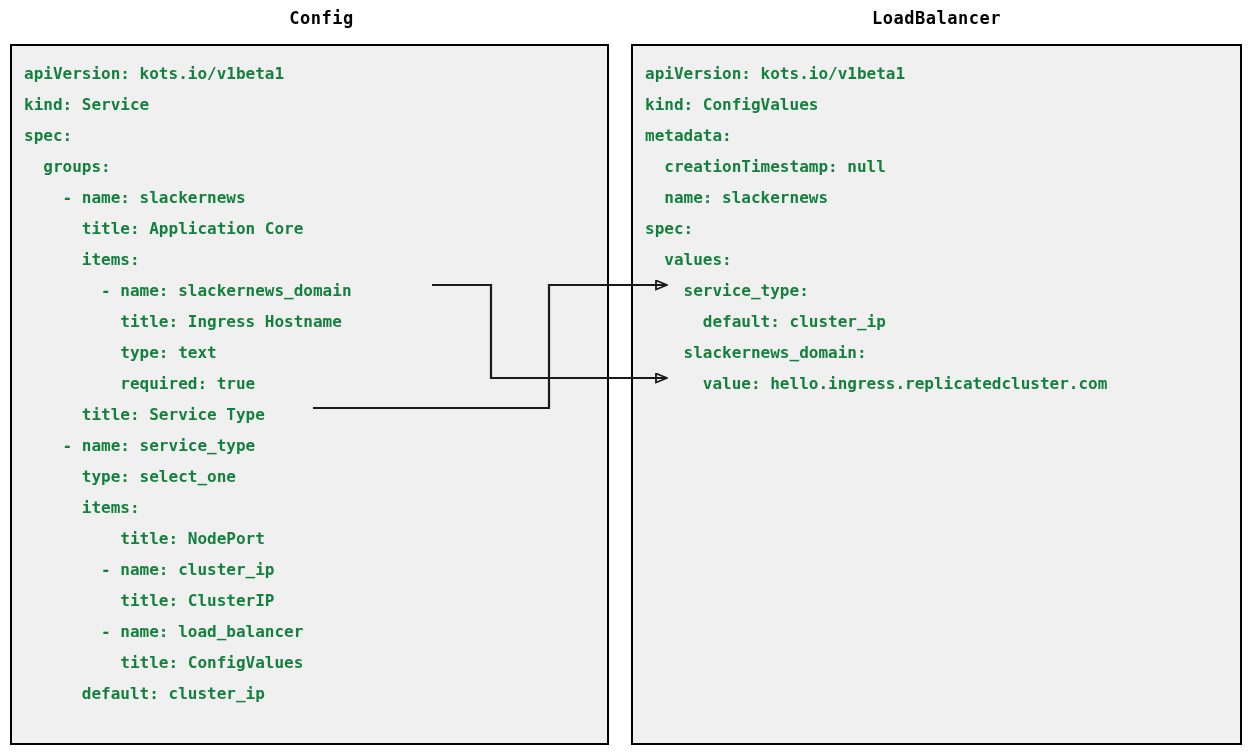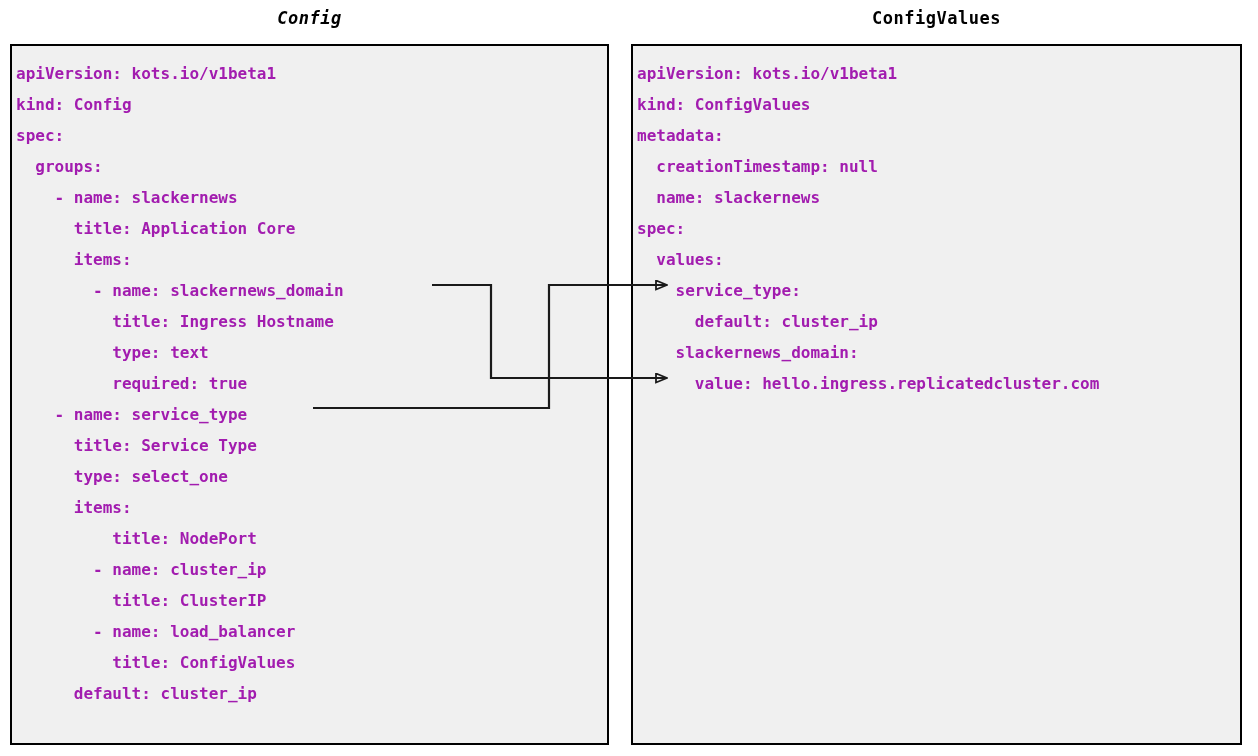--- a/index.html
+++ b/index.html
@@ -28,21 +28,21 @@
   .panel-title {
     position: absolute;
     font-family: "DejaVu Sans Mono", "Liberation Mono", monospace;
     font-size: 17px;
     font-weight: bold;
     color: #000000;
     letter-spacing: 0.5px;
     text-align: center;
     white-space: nowrap;
   }
-  #title-config  { left: 10px;  top: 8px;  width: 599px; font-style: italic; }
+  #title-config  { left: 22px;  top: 8px;  width: 599px; }
   #title-values  { left: 631px; top: 8px;  width: 611px; }
 
   
   .panel {
     position: absolute;
     background: #f0f0f0;
     border: 2px solid #000000;
     box-sizing: border-box;
   }
   #panel-config { left: 10px;  top: 44px; width: 599px; height: 701px; }
@@ -55,62 +55,62 @@
     top: 0;
     right: 0;
     bottom: 0;
     padding: 12px 0 0 0;
     margin: 0;
   }
   .yaml-line {
     font-family: "DejaVu Sans Mono", "Liberation Mono", monospace;
     font-size: 16px;
     font-weight: bold;
-    color: #a21caf;
+    color: #15803d;
     height: 31px;
     line-height: 31px;
     white-space: pre;
-    padding-left: 4px;
+    padding-left: 12px;
     margin: 0;
   }
 
   
   #connectors {
     position: absolute;
     left: 0;
     top: 0;
     width: 1258px;
     height: 756px;
     pointer-events: none;
   }
 </style>
 </head>
 <body>
 
 <div class="diagram">
 
   <div class="panel-title" id="title-config">Config</div>
 
-  <div class="panel-title" id="title-values">ConfigValues</div>
+  <div class="panel-title" id="title-values">LoadBalancer</div>
 
   <div class="panel" id="panel-config">
     <div class="yaml" id="left-yaml">
         <div class="yaml-line">apiVersion: kots.io/v1beta1</div>
-        <div class="yaml-line">kind: Config</div>
+        <div class="yaml-line">kind: Service</div>
         <div class="yaml-line">spec:</div>
         <div class="yaml-line">  groups:</div>
         <div class="yaml-line">    - name: slackernews</div>
         <div class="yaml-line">      title: Application Core</div>
         <div class="yaml-line">      items:</div>
         <div class="yaml-line">        - name: slackernews_domain</div>
         <div class="yaml-line">          title: Ingress Hostname</div>
         <div class="yaml-line">          type: text</div>
         <div class="yaml-line">          required: true</div>
+        <div class="yaml-line">      title: Service Type</div>
         <div class="yaml-line">    - name: service_type</div>
-        <div class="yaml-line">      title: Service Type</div>
         <div class="yaml-line">      type: select_one</div>
         <div class="yaml-line">      items:</div>
         <div class="yaml-line">          title: NodePort</div>
         <div class="yaml-line">        - name: cluster_ip</div>
         <div class="yaml-line">          title: ClusterIP</div>
         <div class="yaml-line">        - name: load_balancer</div>
         <div class="yaml-line">          title: ConfigValues</div>
         <div class="yaml-line">      default: cluster_ip</div>
       </div>
   </div>

